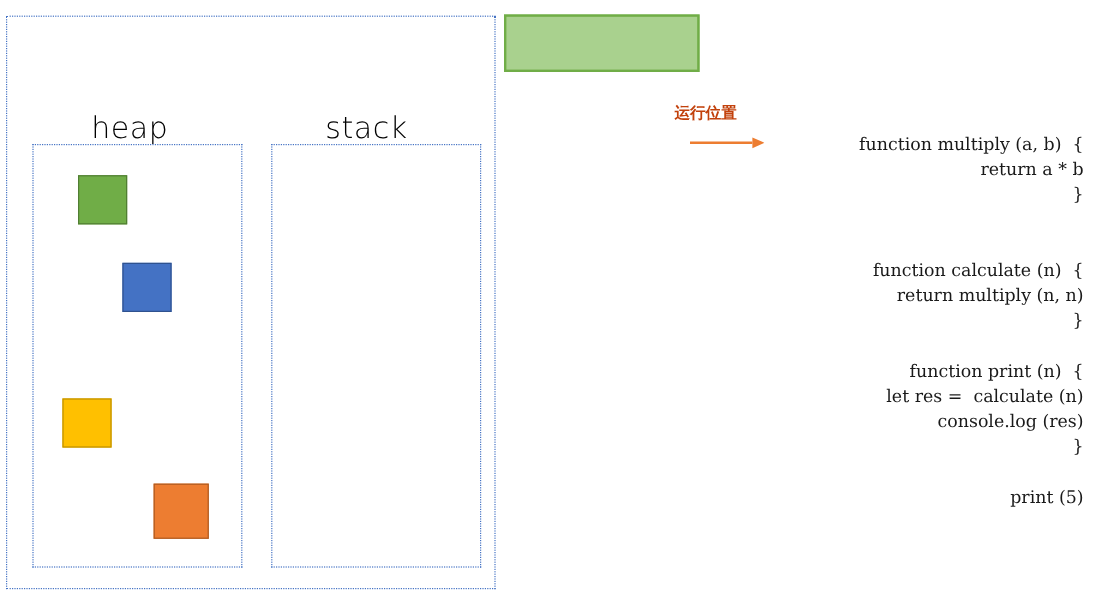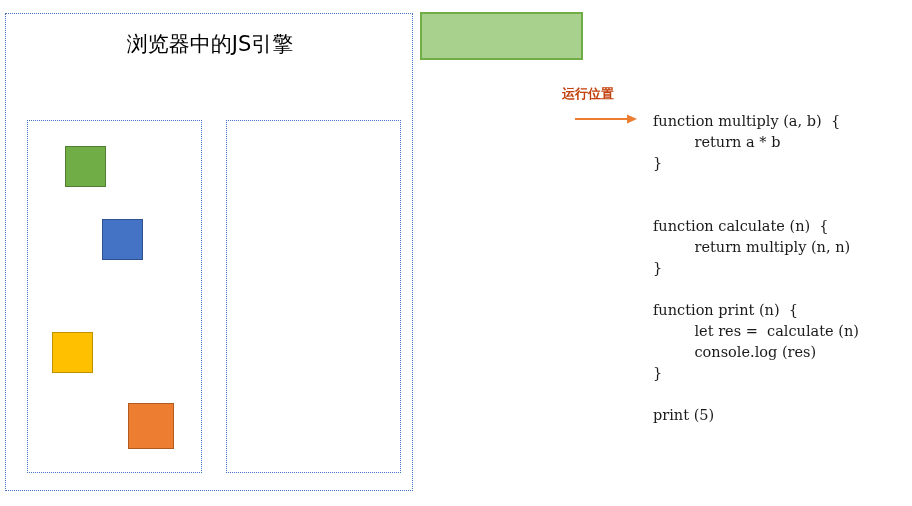--- a/index.html
+++ b/index.html
@@ -101,34 +101,36 @@
   #code-block {
     position: absolute;
     left: 653px;
     top: 111px;
     width: 250px;
     font-family: "DejaVu Serif", "Liberation Serif", serif;
     font-size: 14.5px;
     line-height: 21px;
     color: #1a1a1a;
     white-space: pre;
+    text-align: right;
   }
   .code-line { white-space: pre; min-height: 21px; }
   .code-line.blank { height: 21px; }
 </style>
 </head>
 <body>
 
 <div id="canvas">
 
   <div id="engine-container">
 
-    <div id="engine-title">浏览器中的JS引擎</div>
 
+    <div class="region-label" id="heap-label">heap</div>
 
+    <div class="region-label" id="stack-label">stack</div>
 
     <div class="memory-box" id="heap-box">
         <div class="heap-block" style="left: 37px; top: 25px; width: 41px; height: 41px; background: rgb(112, 173, 71); border: 1px solid rgb(80, 126, 50);"></div>
         <div class="heap-block" style="left: 74px; top: 98px; width: 41px; height: 41px; background: rgb(68, 114, 196); border: 1px solid rgb(47, 82, 143);"></div>
         <div class="heap-block" style="left: 24px; top: 211px; width: 41px; height: 41px; background: rgb(255, 192, 0); border: 1px solid rgb(191, 144, 0);"></div>
         <div class="heap-block" style="left: 100px; top: 282px; width: 46px; height: 46px; background: rgb(237, 125, 49); border: 1px solid rgb(174, 90, 33);"></div>
       </div>
 
     <div class="memory-box" id="stack-box"></div>
   </div>

